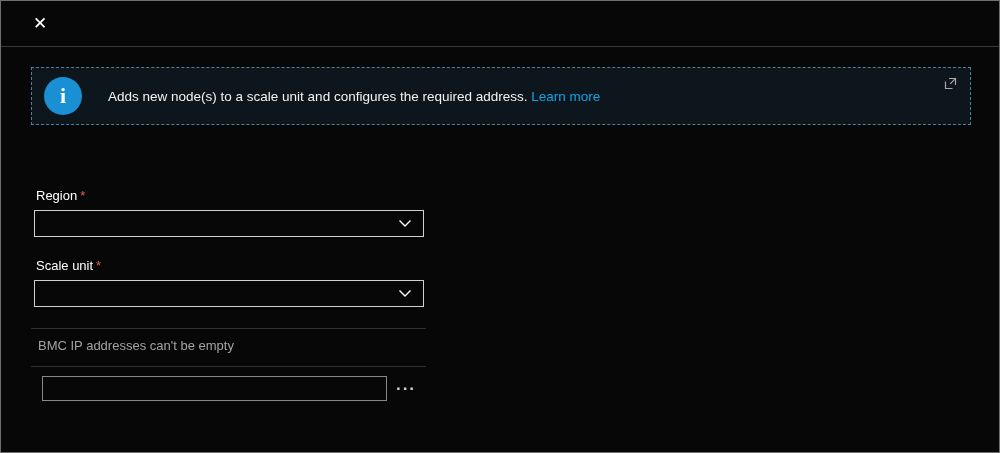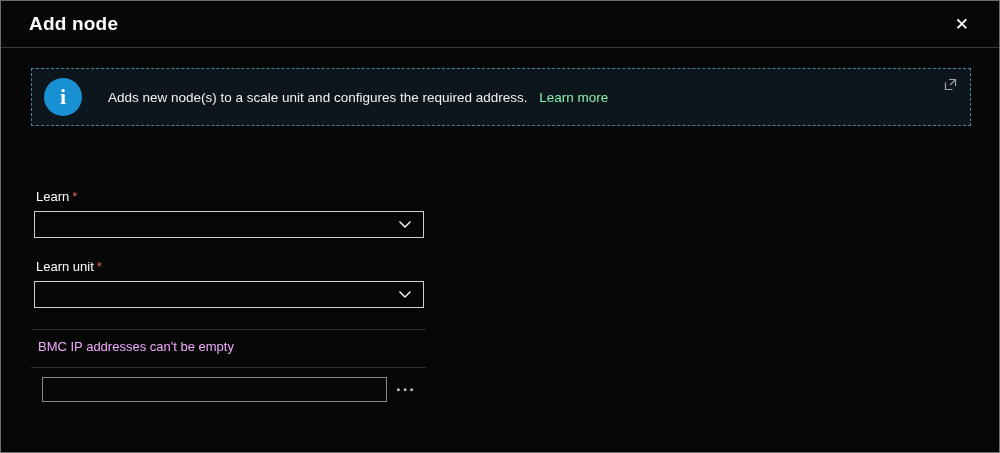--- a/index.html
+++ b/index.html
@@ -60,22 +60,22 @@
     align-items: center;
     justify-content: center;
     font-family: "Liberation Serif", serif;
   }
   .banner-text {
     margin-left: 26px;
     font-size: 13.5px;
     color: #f3f2f1;
   }
   .banner-link {
-    color: #86efac;
-    margin-left: 8px;
+    color: #0ea5e9;
+    margin-left: 0;
     text-decoration: none;
     cursor: pointer;
   }
   .open-new {
     position: absolute;
     top: 8px;
     right: 12px;
     cursor: pointer;
     line-height: 0;
   }
@@ -111,21 +111,21 @@
   }
   .divider {
     border: none;
     border-top: 1px solid #2e2e2e;
     margin: 13px 0 0 -3px;
     width: 395px;
   }
   .error-text {
     font-size: 13px;
     margin: 9px 0 0 4px;
-    color: #f0abfc;
+    color: #a3a3a3;
   }
   .input-row {
     display: flex;
     align-items: center;
     margin-top: 9px;
   }
   .text-input {
     width: 345px;
     height: 25px;
     margin-left: 8px;
@@ -144,21 +144,20 @@
     font-weight: 700;
     letter-spacing: 1px;
     cursor: pointer;
     line-height: 1;
   }
 </style>
 </head>
 <body>
 
 <div class="header">
-  <div class="title">Add node</div>
   <div class="close-btn">✕</div>
 </div>
 
 <div class="banner">
   <div class="info-icon">i</div>
   <div class="banner-text">
     <span>Adds new node(s) to a scale unit and configures the required address.</span>
     <a class="banner-link">Learn more</a>
   </div>
   <span class="open-new">
@@ -167,34 +166,34 @@
       <path d="M6 2.5 H12.5 V9" stroke="#a8a8a8" stroke-width="1.2" fill="none"></path>
       <path d="M12.2 2.8 L7.2 7.8" stroke="#a8a8a8" stroke-width="1.2" fill="none"></path>
     </svg>
   </span>
 </div>
 
 <div class="form">
 
   <div class="field-group">
     <div class="field-label">
-      <span>Learn</span><span class="required-mark">*</span>
+      <span>Region</span><span class="required-mark">*</span>
     </div>
     <div class="dropdown">
       <span style="line-height:0;">
         <svg width="14" height="9" viewBox="0 0 14 9">
           <path d="M1.5 1.5 L7 7 L12.5 1.5" stroke="#ffffff" stroke-width="1.4" fill="none"></path>
         </svg>
       </span>
     </div>
   </div>
 
   <div class="field-group">
     <div class="field-label">
-      <span>Learn unit</span><span class="required-mark">*</span>
+      <span>Scale unit</span><span class="required-mark">*</span>
     </div>
     <div class="dropdown">
       <span style="line-height:0;">
         <svg width="14" height="9" viewBox="0 0 14 9">
           <path d="M1.5 1.5 L7 7 L12.5 1.5" stroke="#ffffff" stroke-width="1.4" fill="none"></path>
         </svg>
       </span>
     </div>
   </div>
 

